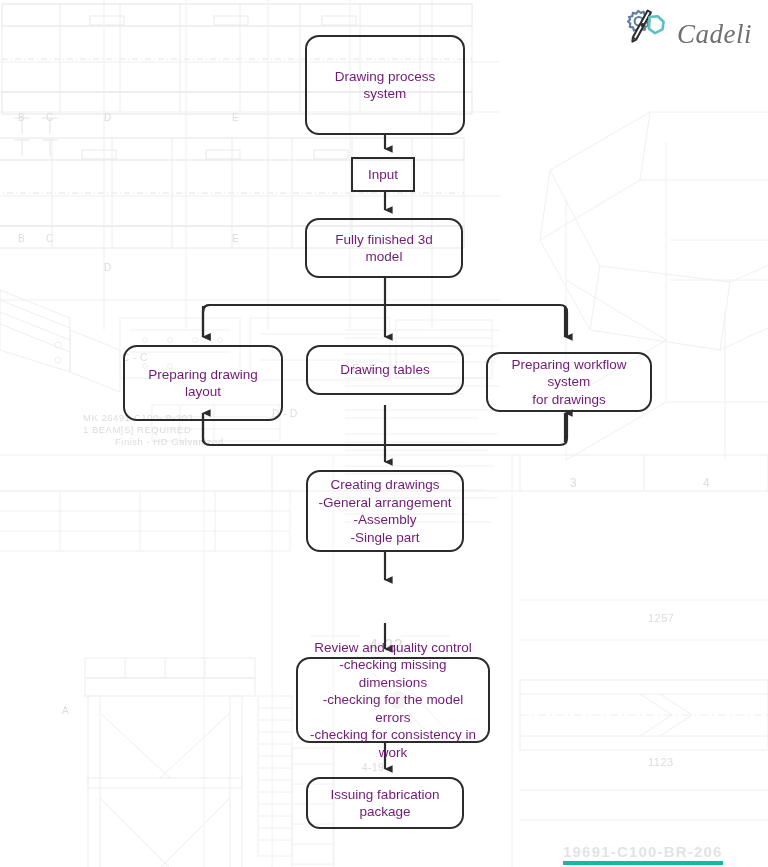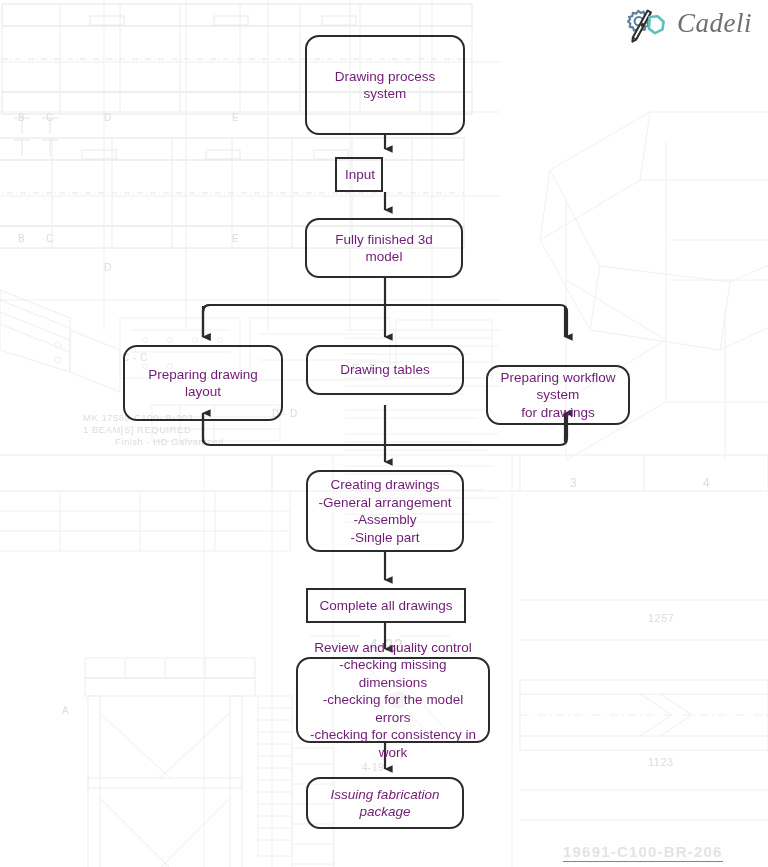--- a/index.html
+++ b/index.html
@@ -42,39 +42,39 @@
     padding:4px 8px;
     border-radius:14px;
   }
   .node.sharp{border-radius:0;border-width:2px;}
   .node .lines{width:100%;}
   .node .lines span{display:block;}
 
   
   #logo{
     position:absolute;top:8px;right:16px;
-    display:flex;align-items:flex-start;gap:8px;
+    display:flex;align-items:flex-end;gap:8px;
   }
   #logo .mark{width:46px;height:42px;display:block;}
   #logo .word{
     font-family:"Liberation Serif", serif;
     font-style:italic;
     font-size:27px;
     color:#6f6f73;
     letter-spacing:.5px;
   }
 
   
   #watermark{
     position:absolute;left:563px;top:843px;
     color:#e3e3e3;
     font-size:15px;
     font-weight:bold;
     letter-spacing:1.2px;
-    border-bottom:1px solid #14b8a6;
+    border-bottom:4px solid #14b8a6;
     padding-bottom:1px;
     text-align:right;
   }
 </style>
 </head>
 <body>
 
 <div id="stage">
 
   <div class="bg-layer">
@@ -300,21 +300,21 @@
         <line x1="333" y1="455" x2="333" y2="867"></line>
         <line x1="512" y1="455" x2="512" y2="867"></line>
       </g>
 
       <g stroke="#f0f0f0" stroke-width="1">
         <line x1="310" y1="636" x2="360" y2="636"></line>
         <line x1="400" y1="636" x2="450" y2="636"></line>
       </g>
     </svg>
 
-    <div class="bg-text" style="left:83px;top:412px;font-size:9.5px;">MK 17589-C100-  B-203</div>
+    <div class="bg-text" style="left:83px;top:412px;font-size:9.5px;">MK 26491-C100-  B-203</div>
     <div class="bg-text" style="left:83px;top:424px;font-size:9.5px;">1  BEAM[S]  REQUIRED</div>
     <div class="bg-text" style="left:83px;top:436px;font-size:9.5px;margin-left:32px;">Finish - HD Galvanized</div>
 
     <div class="bg-text" style="left:122px;top:352px;font-size:10px;">C - C</div>
     <div class="bg-text" style="left:272px;top:408px;font-size:10px;">D - D</div>
     <div class="bg-text" style="left:352px;top:363px;font-size:10px;">E - E</div>
 
     <div class="bg-text" style="left:18px;top:112px;font-size:10px;">B</div>
     <div class="bg-text" style="left:46px;top:112px;font-size:10px;">C</div>
     <div class="bg-text" style="left:104px;top:112px;font-size:10px;">D</div>
@@ -370,21 +370,21 @@
       <path d="M385 743 L385 769" marker-end="url(#ah)"></path>
     </g>
   </svg>
 
   <div class="node" style="left:305px;top:35px;width:160px;height:100px;">
     <div class="lines">
         <span>Drawing process system</span>
       </div>
   </div>
 
-  <div class="node sharp" style="left:335px;top:157px;width:48px;height:35px;">
+  <div class="node sharp" style="left:351px;top:157px;width:64px;height:35px;">
     <div class="lines">
         <span>Input</span>
       </div>
   </div>
 
   <div class="node" style="left:305px;top:218px;width:158px;height:60px;align-items:center;">
     <div class="lines">
         <span>Fully finished 3d model</span>
       </div>
   </div>
@@ -394,52 +394,47 @@
         <span>Preparing drawing layout</span>
       </div>
   </div>
 
   <div class="node" style="left:306px;top:345px;width:158px;height:50px;">
     <div class="lines">
         <span>Drawing tables</span>
       </div>
   </div>
 
-  <div class="node" style="left:486px;top:365px;width:144px;height:60px;">
+  <div class="node" style="left:486px;top:352px;width:166px;height:60px;">
     <div class="lines">
         <span>Preparing workflow system</span>
         <span>for drawings</span>
       </div>
   </div>
 
   <div class="node" style="left:306px;top:470px;width:158px;height:82px;">
     <div class="lines">
         <span>Creating drawings</span>
         <span>-General arrangement</span>
         <span>-Assembly</span>
         <span>-Single part</span>
       </div>
   </div>
 
-  <div class="node sharp" style="left:306px;top:588px;width:160px;height:35px;">
-    <div class="lines">
-        <span>Complete all drawings</span>
-      </div>
-  </div>
 
   <div class="node" style="left:296px;top:657px;width:194px;height:86px;">
     <div class="lines">
         <span>Review and quality control</span>
         <span>-checking missing dimensions</span>
         <span>-checking for the model errors</span>
         <span>-checking for consistency in work</span>
       </div>
   </div>
 
-  <div class="node" style="left:306px;top:777px;width:158px;height:52px;font-style:italic;">
+  <div class="node" style="left:306px;top:777px;width:158px;height:52px;">
     <div class="lines">
         <span>Issuing fabrication package</span>
       </div>
   </div>
 
   <div id="logo">
     <svg class="mark" viewBox="0 0 46 42">
       <g fill="none" stroke="#5d7e9c" stroke-width="2.1" stroke-linejoin="round">
         <path d="M6.0 9.0 L9.4 8.2 L9.8 4.9 L13.2 5.6 L15.2 2.9 L17.8 5.0 L20.6 3.6
                  L21.6 6.8 L24.9 7.1 L24.1 10.4 L26.6 12.5 L24.3 14.8 L25.5 17.8

